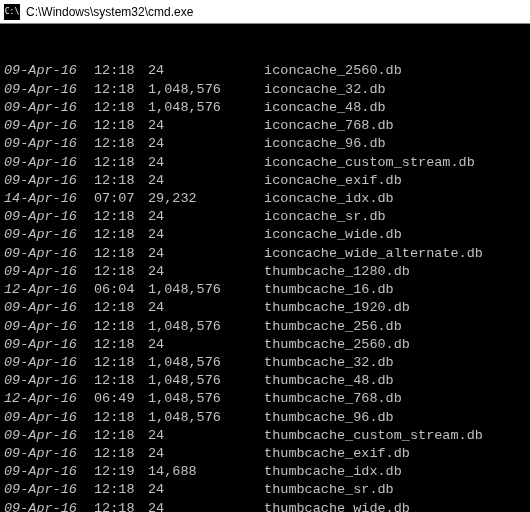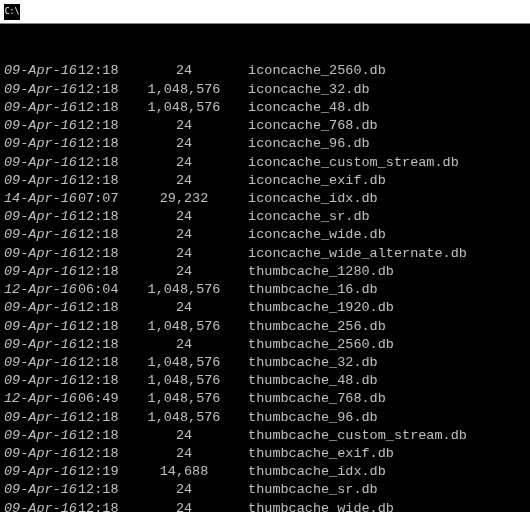--- a/index.html
+++ b/index.html
@@ -37,29 +37,30 @@
       font-family: 'Segoe UI', Tahoma, sans-serif;
       font-size: 12px;
     }
     .terminal {
       padding: 2px 4px;
       line-height: 1.35;
       white-space: pre;
     }
     .row { display: block; }
     .date { display: inline-block; width: 74px; font-style: italic; }
-    .time { display: inline-block; width: 54px; }
-    .size { display: inline-block; width: 108px; text-align: center; padding-right: 4px; }
+    .time { display: inline-block; width: 54px; margin-left: 16px; }
+    .size { display: inline-block; width: 108px; text-align: left; padding-right: 4px; }
     .name { display: inline-block; text-align: center; }
   </style>
 </head>
 <body>
 
 <div class="titlebar">
   <span class="titlebar-icon">C:\</span>
+  <span class="titlebar-text">C:\Windows\system32\cmd.exe</span>
 </div>
 
 <div class="terminal">
   <div id="listing-container"><span class="row"><span class="date">09-Apr-16</span><span class="time">12:18</span><span class="size">24</span><span class="name"> iconcache_2560.db</span></span><span class="row"><span class="date">09-Apr-16</span><span class="time">12:18</span><span class="size">1,048,576</span><span class="name"> iconcache_32.db</span></span><span class="row"><span class="date">09-Apr-16</span><span class="time">12:18</span><span class="size">1,048,576</span><span class="name"> iconcache_48.db</span></span><span class="row"><span class="date">09-Apr-16</span><span class="time">12:18</span><span class="size">24</span><span class="name"> iconcache_768.db</span></span><span class="row"><span class="date">09-Apr-16</span><span class="time">12:18</span><span class="size">24</span><span class="name"> iconcache_96.db</span></span><span class="row"><span class="date">09-Apr-16</span><span class="time">12:18</span><span class="size">24</span><span class="name"> iconcache_custom_stream.db</span></span><span class="row"><span class="date">09-Apr-16</span><span class="time">12:18</span><span class="size">24</span><span class="name"> iconcache_exif.db</span></span><span class="row"><span class="date">14-Apr-16</span><span class="time">07:07</span><span class="size">29,232</span><span class="name"> iconcache_idx.db</span></span><span class="row"><span class="date">09-Apr-16</span><span class="time">12:18</span><span class="size">24</span><span class="name"> iconcache_sr.db</span></span><span class="row"><span class="date">09-Apr-16</span><span class="time">12:18</span><span class="size">24</span><span class="name"> iconcache_wide.db</span></span><span class="row"><span class="date">09-Apr-16</span><span class="time">12:18</span><span class="size">24</span><span class="name"> iconcache_wide_alternate.db</span></span><span class="row"><span class="date">09-Apr-16</span><span class="time">12:18</span><span class="size">24</span><span class="name"> thumbcache_1280.db</span></span><span class="row"><span class="date">12-Apr-16</span><span class="time">06:04</span><span class="size">1,048,576</span><span class="name"> thumbcache_16.db</span></span><span class="row"><span class="date">09-Apr-16</span><span class="time">12:18</span><span class="size">24</span><span class="name"> thumbcache_1920.db</span></span><span class="row"><span class="date">09-Apr-16</span><span class="time">12:18</span><span class="size">1,048,576</span><span class="name"> thumbcache_256.db</span></span><span class="row"><span class="date">09-Apr-16</span><span class="time">12:18</span><span class="size">24</span><span class="name"> thumbcache_2560.db</span></span><span class="row"><span class="date">09-Apr-16</span><span class="time">12:18</span><span class="size">1,048,576</span><span class="name"> thumbcache_32.db</span></span><span class="row"><span class="date">09-Apr-16</span><span class="time">12:18</span><span class="size">1,048,576</span><span class="name"> thumbcache_48.db</span></span><span class="row"><span class="date">12-Apr-16</span><span class="time">06:49</span><span class="size">1,048,576</span><span class="name"> thumbcache_768.db</span></span><span class="row"><span class="date">09-Apr-16</span><span class="time">12:18</span><span class="size">1,048,576</span><span class="name"> thumbcache_96.db</span></span><span class="row"><span class="date">09-Apr-16</span><span class="time">12:18</span><span class="size">24</span><span class="name"> thumbcache_custom_stream.db</span></span><span class="row"><span class="date">09-Apr-16</span><span class="time">12:18</span><span class="size">24</span><span class="name"> thumbcache_exif.db</span></span><span class="row"><span class="date">09-Apr-16</span><span class="time">12:19</span><span class="size">14,688</span><span class="name"> thumbcache_idx.db</span></span><span class="row"><span class="date">09-Apr-16</span><span class="time">12:18</span><span class="size">24</span><span class="name"> thumbcache_sr.db</span></span><span class="row"><span class="date">09-Apr-16</span><span class="time">12:18</span><span class="size">24</span><span class="name"> thumbcache_wide.db</span></span></div>
   
   
   
 </div>
 
 </body></html>

